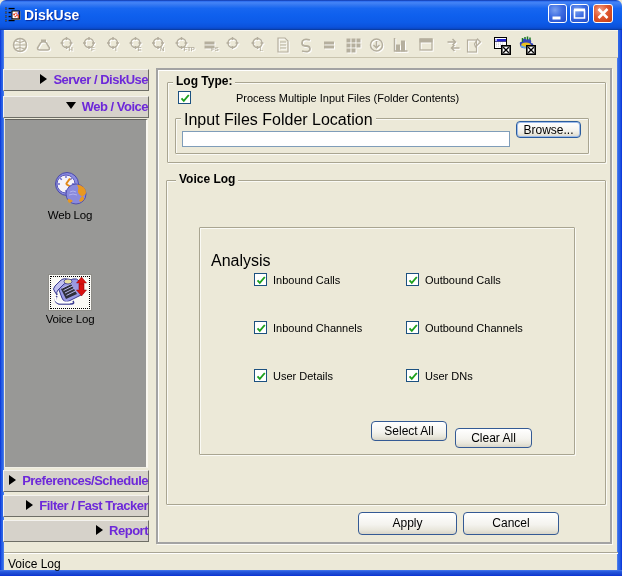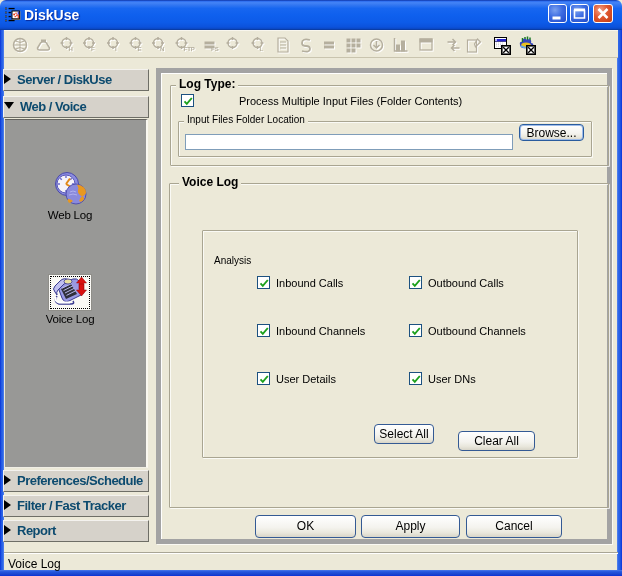--- a/index.html
+++ b/index.html
@@ -29,46 +29,46 @@
 #btnmax { left:570px; background:radial-gradient(circle at 35% 30%,#7AA0EF 0%,#3D6CE2 45%,#1F49C8 100%); }
 #btncls { left:593px; width:20px; background:radial-gradient(circle at 35% 30%,#F3A188 0%,#E0572F 45%,#C13C13 100%); }
 
 
 #toolbar { position:absolute; left:4px; top:30px; width:614px; height:28px;
   background:#ECE9D8; border-top:1px solid #F8F6EE; border-bottom:1px solid #C9C4AE; }
 
 
 .sbtn { position:absolute; left:3px; width:146px; height:22px;
   background:#D6D2CA; border:1px solid; border-color:#F4F2EE #6E6E66 #6E6E66 #F4F2EE;
-  color:#0c4a6e; font-weight:bold; font-size:13px; text-align:left; line-height:20px;
+  color:#6d28d9; font-weight:bold; font-size:13px; text-align:right; line-height:20px;
   white-space:nowrap; letter-spacing:-0.5px; }
 .tri-r { display:inline-block; width:0; height:0; border-left:7px solid #000;
   border-top:5px solid transparent; border-bottom:5px solid transparent; margin-right:6px; }
 .tri-d { display:inline-block; width:0; height:0; border-top:7px solid #000;
   border-left:5px solid transparent; border-right:5px solid transparent; margin-right:6px; vertical-align:2px; }
 #sidegray { position:absolute; left:5px; top:119px; width:143px; height:349px;
   background:#989896; border-top:1px solid #63625E; border-right:2px solid #FAF8F0; border-bottom:1px solid #F0EEE5; }
 
 #weblogicon { position:absolute; left:53px; top:172px; }
 #webloglabel { position:absolute; left:20px; top:209px; width:100px; text-align:center;
   font-size:11.5px; color:#000; letter-spacing:-0.2px; }
 #voicebox { position:absolute; left:48px; top:274px; width:44px; height:37px;
   background:#FAF9F5; border:1px solid #8F8E89; }
 #voicefocus { position:absolute; left:1px; top:1px; right:1px; bottom:1px;
   outline:1px dotted #000; outline-offset:-1px; }
 #voicelabel { position:absolute; left:20px; top:313px; width:100px; text-align:center;
   font-size:11.5px; color:#000; letter-spacing:-0.2px; }
 
 
 #panel { position:absolute; left:156px; top:68px; width:456px; height:476px;
-  border:5px solid #a3a3a3; box-shadow:inset 1px 1px 0 #FFFFFF, 1px 1px 0 #FBFAF4; background:#ECE9D8; }
+  border:2px solid #a3a3a3; box-shadow:inset 1px 1px 0 #FFFFFF, 1px 1px 0 #FBFAF4; background:#ECE9D8; }
 
 .group { position:absolute; border:1px solid #A9A591; border-radius:1px;
   box-shadow:inset 1px 1px 0 rgba(255,255,255,.75), 1px 1px 0 rgba(255,255,255,.75); }
-.glabel { position:absolute; top:-8px; background:#ECE9D8; padding:0 3px; font-size:10px; letter-spacing:0px; }
+.glabel { position:absolute; top:-8px; background:#ECE9D8; padding:0 3px; font-size:16px; letter-spacing:0px; }
 
 #grp-logtype { left:9px; top:12px; width:439px; height:81px; }
 #grp-input { left:17px; top:48px; width:414px; height:36px; }
 #grp-voicelog { left:8px; top:110px; width:440px; height:325px; }
 #grp-analysis { left:41px; top:157px; width:376px; height:228px; }
 
 .cb { position:absolute; width:13px; height:13px; background:#fff; border:1px solid #1C5180; }
 .cb svg { position:absolute; left:0px; top:0px; }
 .cblabel { position:absolute; font-size:11px; color:#000; letter-spacing:0px; }
 
@@ -377,22 +377,21 @@
       </svg>
     </div>
   <div class="cblabel" style="left:115px;top:300px;text-align:center;">User Details</div>
   <div class="cb" style="left:248px;top:299px;">
       <svg width="13" height="13" viewBox="0 0 13 13">
         <path d="M2.5 6.3 L4.8 8.8 L9.8 3" stroke="#1DA11D" stroke-width="1.9" fill="none"></path>
       </svg>
     </div>
   <div class="cblabel" style="left:267px;top:300px;">User DNs</div>
 
-  <div class="xpbtn" style="left:213px;top:351px;width:60px;height:20px;line-height:18px;">Select All</div>
+  <div class="xpbtn" style="left:213px;top:351px;width:76px;height:20px;line-height:18px;">Select All</div>
   <div class="xpbtn" style="left:297px;top:351px;width:77px;height:20px;line-height:18px;margin-top:7px;">Clear All</div>
 
-  <div class="xpbtn" style="left:94px;top:442px;width:101px;height:23px;line-height:21px;">OK</div>
   <div class="xpbtn" style="left:305px;top:442px;width:96px;height:23px;line-height:21px;">Cancel</div>
   <div class="xpbtn" style="left:200px;top:442px;width:99px;height:23px;line-height:21px;">Apply</div>
 </div>
 
 <div id="statusline"></div>
 <div id="statustext">Voice Log</div>
 
 </body></html>

